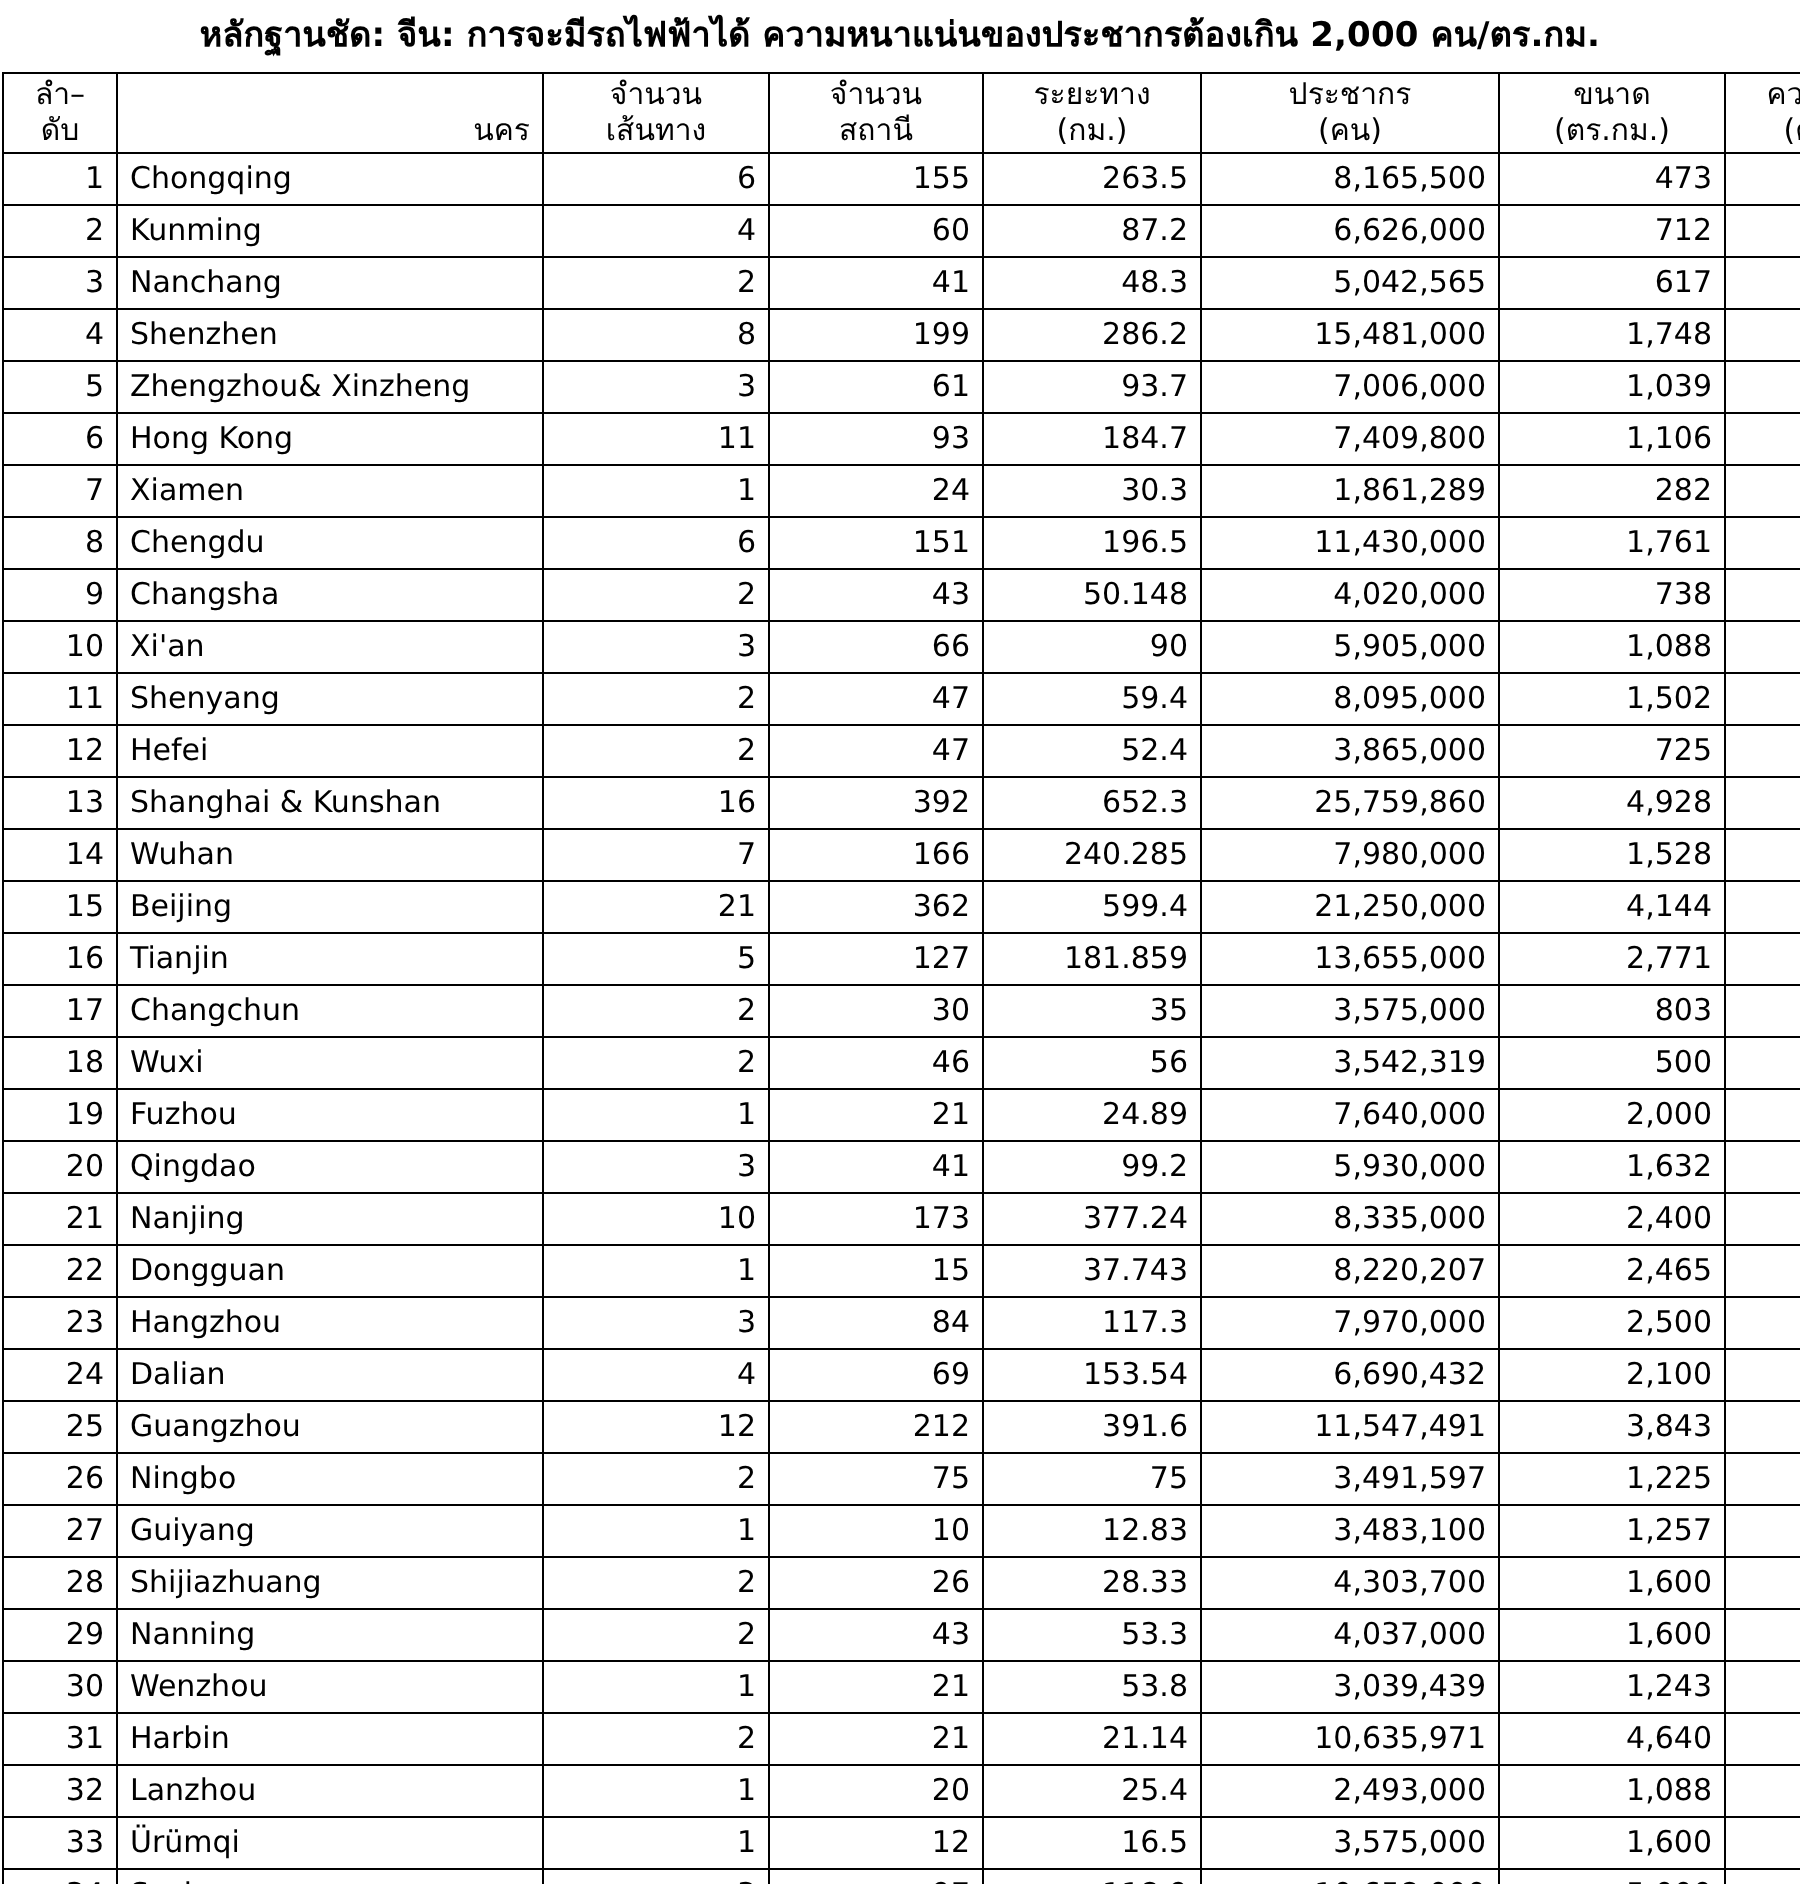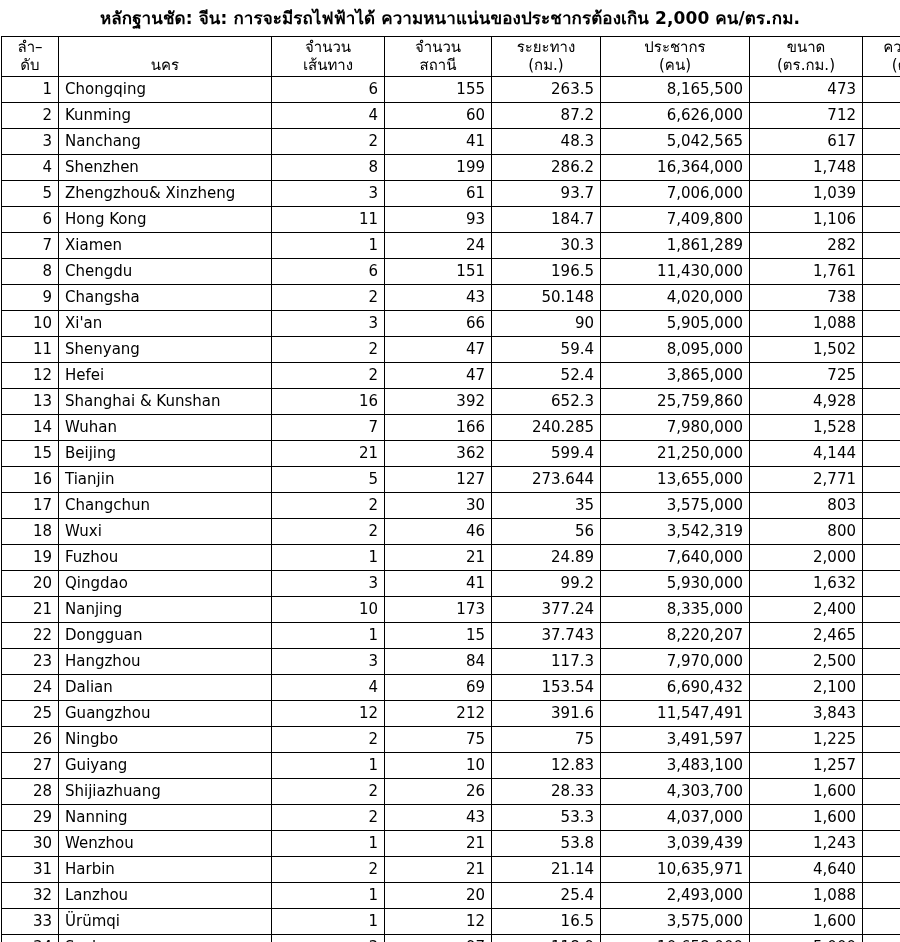--- a/index.html
+++ b/index.html
@@ -43,21 +43,21 @@
   }
   thead th {
     font-weight: normal;
     vertical-align: bottom;
     padding-bottom: 4px;
     padding-top: 3px;
   }
   thead th .l1 { display: block; }
   thead th .l2 { display: block; }
   th.c-rank { width: 44px; }
-  th.c-city { width: 200px; text-align: center; }
+  th.c-city { width: 200px; text-align: right; }
   th.c-lines { width: 100px; }
   th.c-stations { width: 94px; }
   th.c-length { width: 96px; }
   th.c-pop { width: 136px; margin-left: 32px; }
   th.c-area { width: 100px; }
   th.c-dens { width: 124px; }
   td.rank { text-align: right; }
   td.city { text-align: left; margin-top: 12px; }
   td.num { text-align: right; }
   tbody td { height: 21px; }
@@ -136,21 +136,21 @@
           <td class="num">5,042,565</td>
           <td class="num">617</td>
           <td class="num">8,173</td>
         </tr>
         <tr>
           <td class="rank">4</td>
           <td class="city">Shenzhen</td>
           <td class="num">8</td>
           <td class="num">199</td>
           <td class="num">286.2</td>
-          <td class="num">16,364,000</td>
+          <td class="num">15,481,000</td>
           <td class="num">1,748</td>
           <td class="num">7,383</td>
         </tr>
         <tr>
           <td class="rank">5</td>
           <td class="city">Zhengzhou&amp; Xinzheng</td>
           <td class="num">3</td>
           <td class="num">61</td>
           <td class="num">93.7</td>
           <td class="num">7,006,000</td>
@@ -255,21 +255,21 @@
           <td class="num">599.4</td>
           <td class="num">21,250,000</td>
           <td class="num">4,144</td>
           <td class="num">5,128</td>
         </tr>
         <tr>
           <td class="rank">16</td>
           <td class="city">Tianjin</td>
           <td class="num">5</td>
           <td class="num">127</td>
-          <td class="num">273.644</td>
+          <td class="num">181.859</td>
           <td class="num">13,655,000</td>
           <td class="num">2,771</td>
           <td class="num">4,928</td>
         </tr>
         <tr>
           <td class="rank">17</td>
           <td class="city">Changchun</td>
           <td class="num">2</td>
           <td class="num">30</td>
           <td class="num">35</td>
@@ -277,21 +277,21 @@
           <td class="num">803</td>
           <td class="num">4,452</td>
         </tr>
         <tr>
           <td class="rank">18</td>
           <td class="city">Wuxi</td>
           <td class="num">2</td>
           <td class="num">46</td>
           <td class="num">56</td>
           <td class="num">3,542,319</td>
-          <td class="num">800</td>
+          <td class="num">500</td>
           <td class="num">3,936</td>
         </tr>
         <tr>
           <td class="rank">19</td>
           <td class="city">Fuzhou</td>
           <td class="num">1</td>
           <td class="num">21</td>
           <td class="num">24.89</td>
           <td class="num">7,640,000</td>
           <td class="num">2,000</td>

